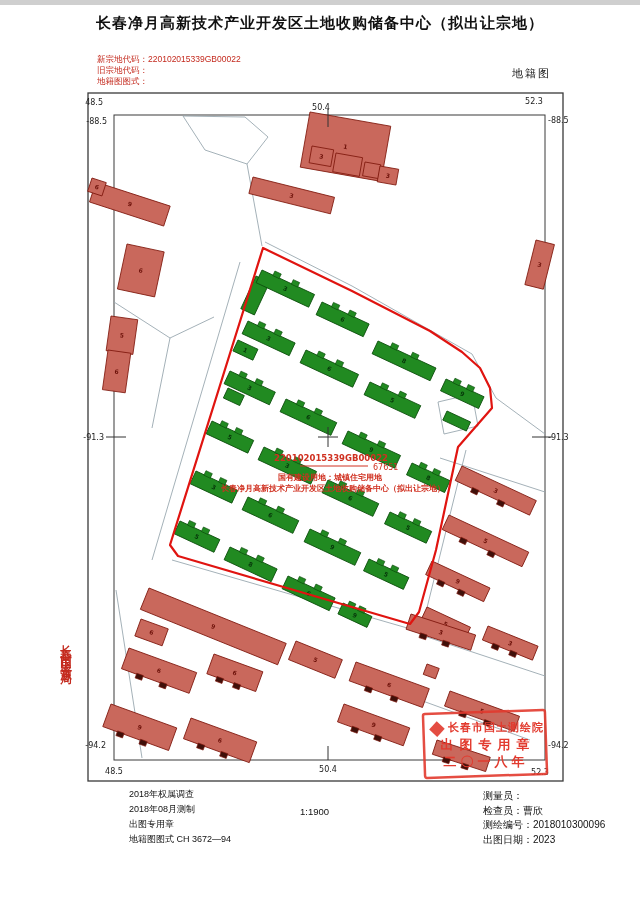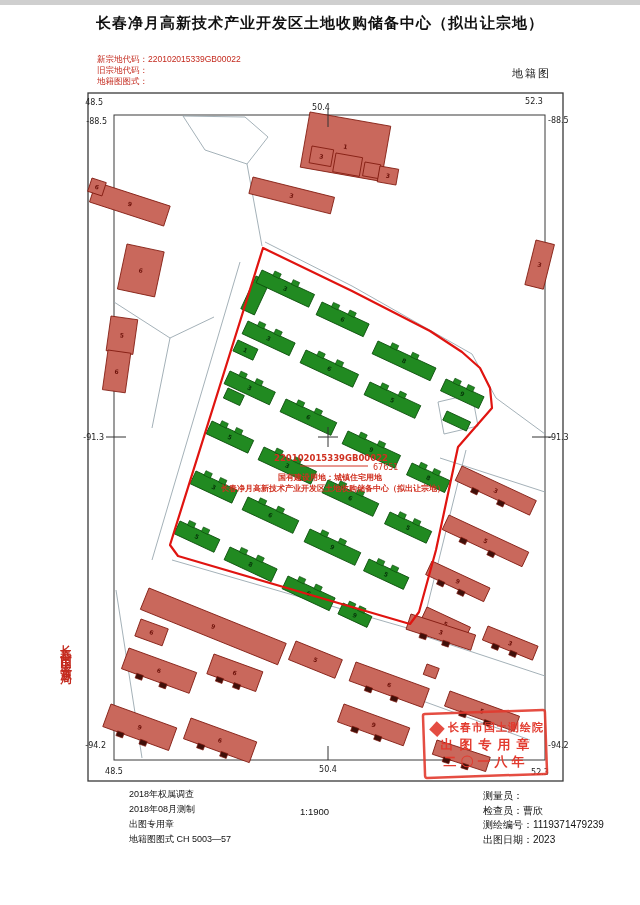--- a/index.html
+++ b/index.html
@@ -374,23 +374,23 @@
 </div>
 
 <div class="map-type">地籍图</div>
 
 <div class="bureau">长春市国土资源局</div>
 
 <div class="foot-left">
   <div>2018年权属调查</div>
   <div>2018年08月测制</div>
   <div>出图专用章</div>
-  <div>地籍图图式 CH 5003—57</div>
+  <div>地籍图图式 CH 3672—94</div>
 </div>
 
 <div class="foot-scale">1:1900</div>
 
 <div class="foot-right">
   <div>测量员：</div>
   <div>检查员：曹欣</div>
-  <div>测绘编号：1119371479239</div>
+  <div>测绘编号：2018010300096</div>
   <div>出图日期：2023</div>
 </div>
 
 </body></html>

